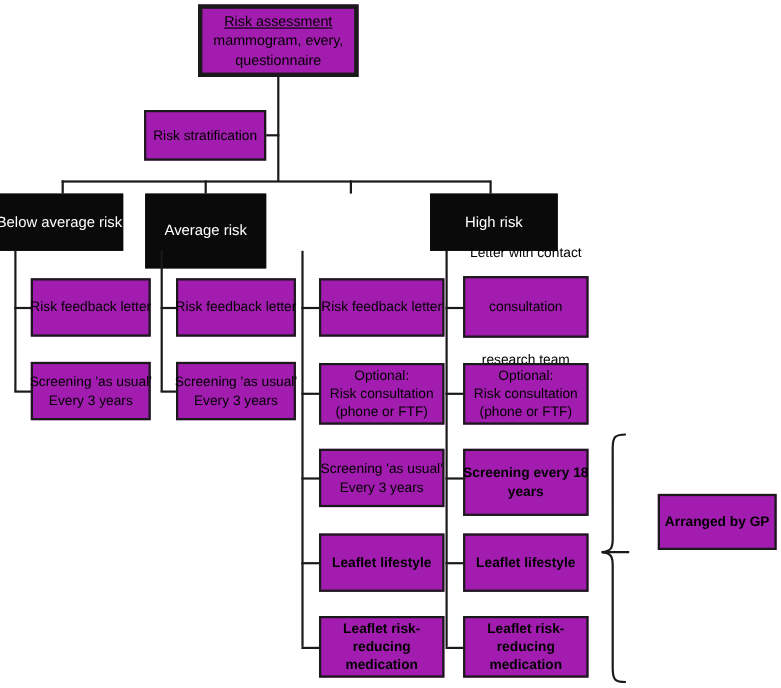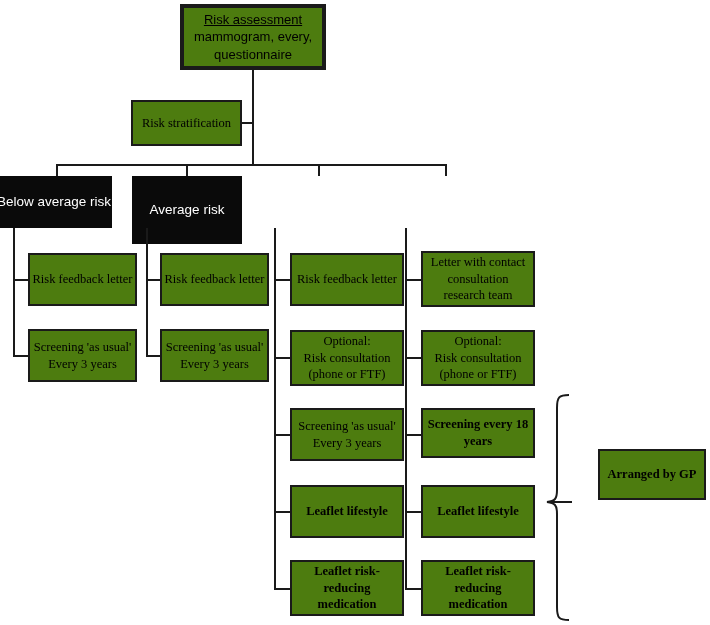--- a/index.html
+++ b/index.html
@@ -14,21 +14,21 @@
   #canvas {
     position: relative;
     width: 710px;
     height: 625px;
     background: #ffffff;
     overflow: hidden;
   }
   .node {
     position: absolute;
     box-sizing: border-box;
-    background: #4d7c0f;
+    background: #a21caf;
     border: 2px solid #1a1a1a;
     display: flex;
     flex-direction: column;
     align-items: center;
     justify-content: center;
     text-align: center;
     color: #000000;
     font-size: 12.5px;
     line-height: 1.35;
     padding: 2px 4px;
@@ -49,21 +49,20 @@
     background: #0a0a0a;
     border: 2px solid #0a0a0a;
     color: #ffffff;
     font-size: 13.5px;
   }
   .node.bold {
     font-weight: bold;
   }
   .node.thick {
     border-width: 2.5px;
-    font-family: Liberation Serif, serif;
   }
   .connector {
     position: absolute;
     background: #1a1a1a;
   }
   .connector.v { width: 2px; }
   .connector.h { height: 2px; }
   svg.brace {
     position: absolute;
     overflow: visible;
@@ -98,20 +97,23 @@
   <div class="connector v" style="left:56px; top:164px; height:12px;"></div>
   <div class="connector v" style="left:186px; top:164px; height:12px;"></div>
   <div class="connector v" style="left:318px; top:164px; height:12px;"></div>
   <div class="connector v" style="left:445px; top:164px; height:12px;"></div>
 
   <div class="node risk-level" style="left:-4px; top:176px; width:116px; height:52px;">
     <span class="line">Below average risk</span>
   </div>
   <div class="node risk-level" style="left:132px; top:176px; width:110px; height:68px;">
     <span class="line">Average risk</span>
+  </div>
+  <div class="node risk-level" style="left:391px; top:176px; width:116px; height:52px;">
+    <span class="line">High risk</span>
   </div>
 
   <div class="connector v" style="left:13px; top:228px; height:128px;"></div>
   <div class="connector h" style="left:13px; top:279px; width:16px;"></div>
   <div class="connector h" style="left:13px; top:355px; width:16px;"></div>
 
   <div class="node thick" style="left:28px; top:253px; width:109px; height:53px;">
     <span class="line">Risk feedback letter</span>
   </div>
   <div class="node thick" style="left:28px; top:329px; width:109px; height:53px;">
@@ -159,31 +161,31 @@
     <span class="line">medication</span>
   </div>
 
   <div class="connector v" style="left:405px; top:228px; height:360px;"></div>
   <div class="connector h" style="left:405px; top:279px; width:17px;"></div>
   <div class="connector h" style="left:405px; top:357px; width:17px;"></div>
   <div class="connector h" style="left:405px; top:434px; width:17px;"></div>
   <div class="connector h" style="left:405px; top:511px; width:17px;"></div>
   <div class="connector h" style="left:405px; top:588px; width:17px;"></div>
 
-  <div class="node thick" style="left:421px; top:251px; width:114px; height:56px;">
+  <div class="node thick" style="left:421px; top:251px; width:114px; height:56px;gap:32px;">
     <span class="line">Letter with contact</span>
     <span class="line">consultation</span>
     <span class="line">research team</span>
   </div>
   <div class="node thick" style="left:421px; top:330px; width:114px; height:56px;">
     <span class="line">Optional:</span>
     <span class="line">Risk consultation</span>
     <span class="line">(phone or FTF)</span>
   </div>
-  <div class="node thick bold" style="left:421px; top:408px; width:114px; height:50px;">
+  <div class="node thick bold" style="left:421px; top:408px; width:114px; height:61px;">
     <span class="line">Screening every 18</span>
     <span class="line">years</span>
   </div>
   <div class="node thick bold" style="left:421px; top:485px; width:114px; height:53px;">
     <span class="line">Leaflet lifestyle</span>
   </div>
   <div class="node thick bold" style="left:421px; top:560px; width:114px; height:56px;">
     <span class="line">Leaflet risk-</span>
     <span class="line">reducing</span>
     <span class="line">medication</span>

